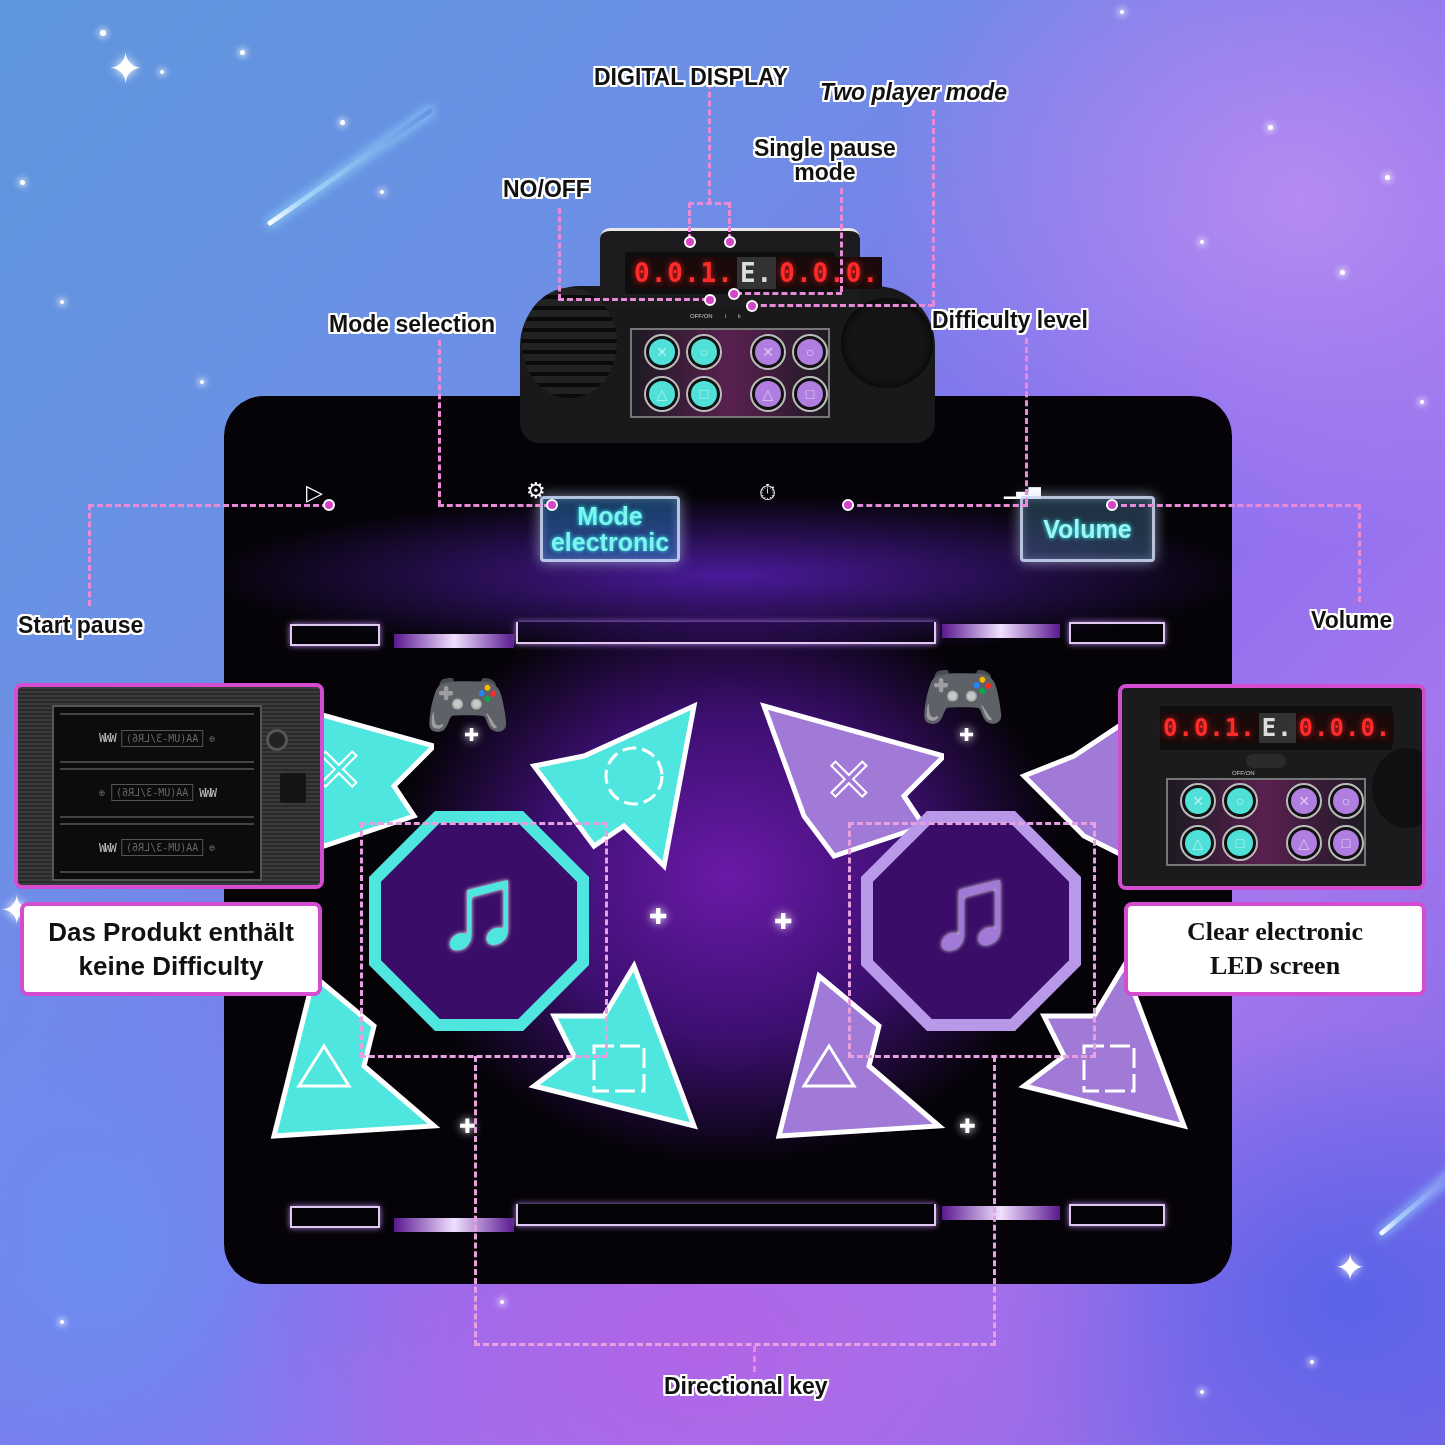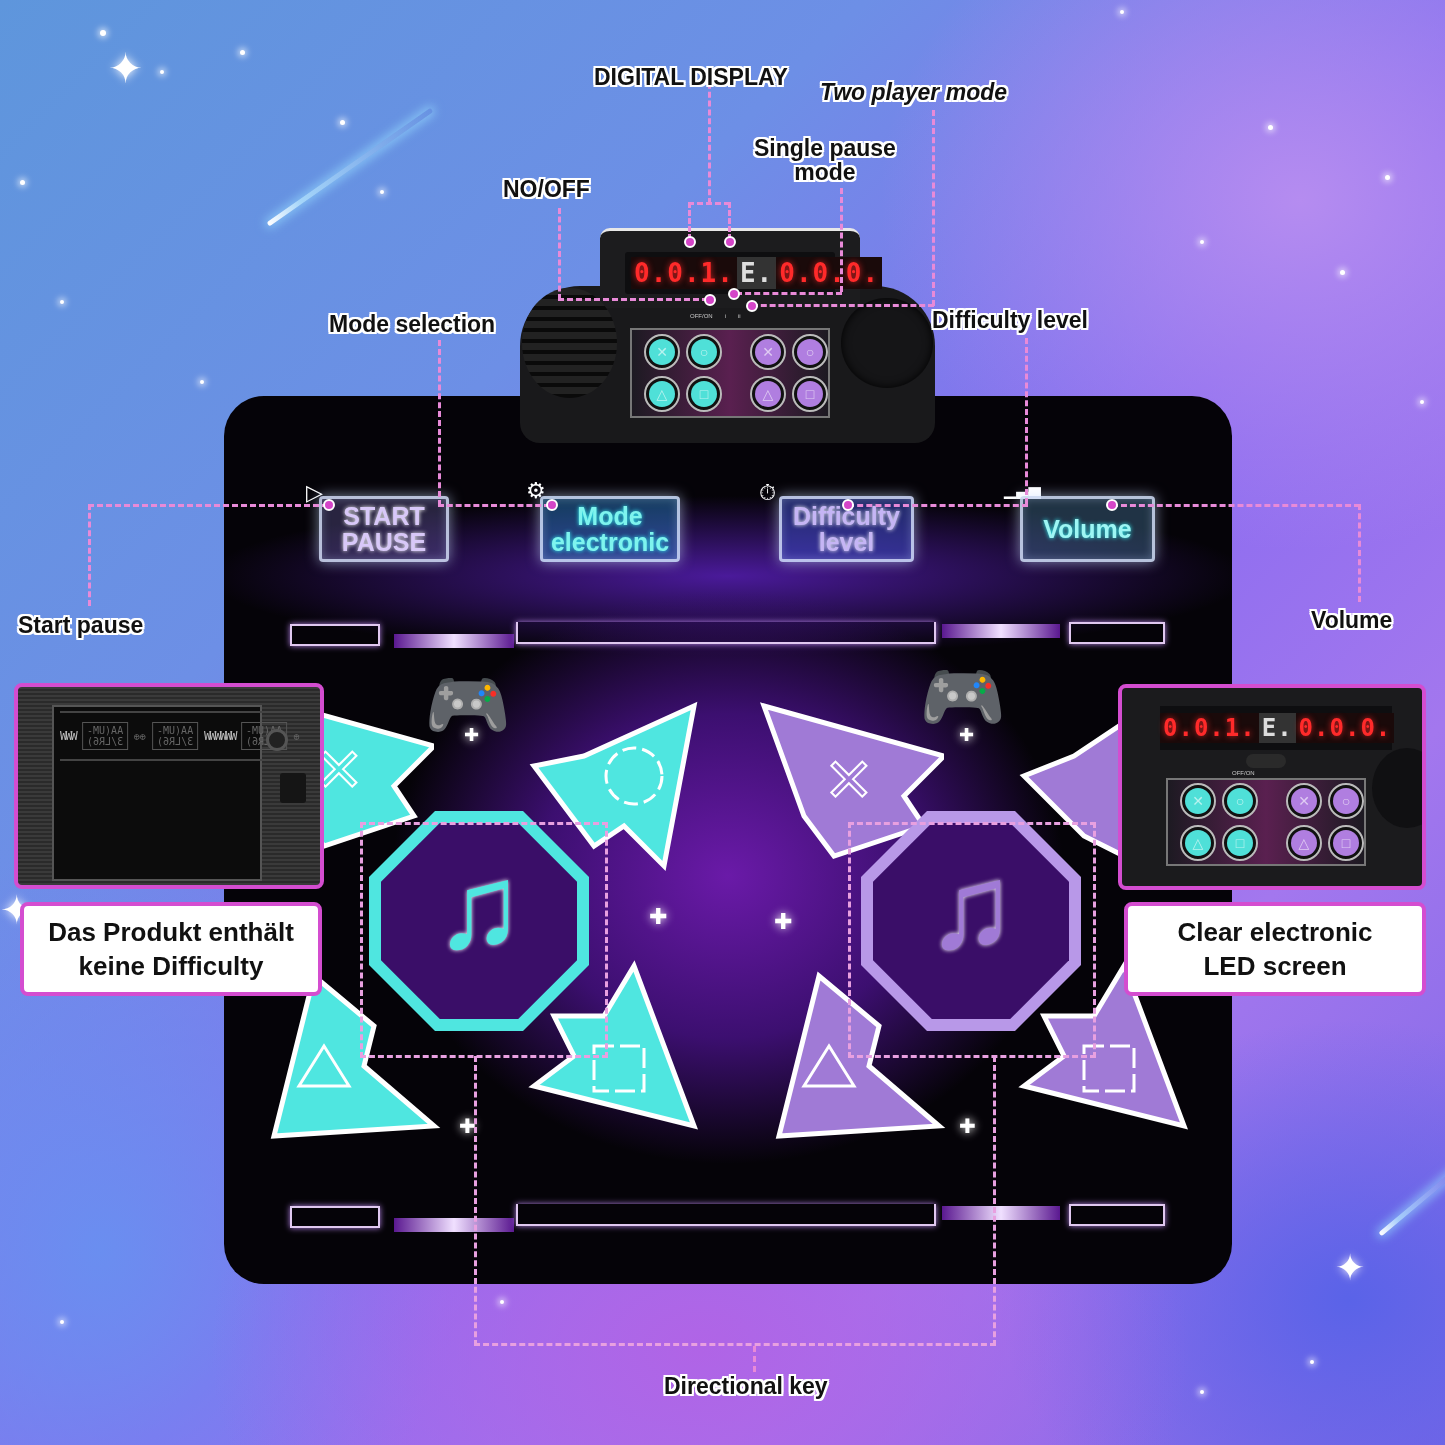--- a/index.html
+++ b/index.html
@@ -73,21 +73,21 @@
   .glow-bar { position: absolute; height: 14px; background: linear-gradient(90deg, #5a1890 0%, #f0e0ff 50%, #5a1890 100%); }
 
   .pad-shape { position: absolute; }
   .octagon { position: absolute; width: 220px; height: 220px;
     clip-path: polygon(30% 0, 70% 0, 100% 30%, 100% 70%, 70% 100%, 30% 100%, 0 70%, 0 30%); }
   .note { position: absolute; font-size: 120px; line-height: 1; text-align: center; }
 
   
   .inset { position: absolute; border: 4px solid #d44dd0; border-radius: 8px; overflow: hidden; }
   .battery { left: 14px; top: 683px; width: 310px; height: 206px; background: repeating-linear-gradient(0deg, #3a3a3a 0 2px, #2a2a2a 2px 4px), #333; }
-  .bat-tray { position: absolute; left: 34px; top: 18px; width: 210px; height: 176px; background: #0c0c0c; border: 2px solid #555; display: flex; flex-direction: row; justify-content: space-around; padding: 4px 6px; }
+  .bat-tray { position: absolute; left: 34px; top: 18px; width: 210px; height: 176px; background: #0c0c0c; border: 2px solid #555; display: flex; flex-direction: column; justify-content: space-around; padding: 4px 6px; }
   .bat-slot { height: 50px; border-top: 2px solid #444; border-bottom: 2px solid #444; display: flex; align-items: center; justify-content: center; gap: 6px; color: #666; font-size: 10px; font-family: "DejaVu Sans Mono", monospace; }
   .bat-slot .spring { color: #bbb; font-size: 12px; letter-spacing: -2px; }
   .bat-label { border: 1px solid #555; padding: 2px 4px; transform: scaleX(-1); }
   .lcd-inset { left: 1118px; top: 684px; width: 308px; height: 206px; background: #1b1b1d; }
   .caption-box { position: absolute; background: #fff; border: 4px solid #d44dd0; border-radius: 8px; font-weight: bold; color: #111; font-size: 26px; line-height: 34px; text-align: center; display: flex; align-items: center; justify-content: center; }
 </style>
 </head>
 <body>
 
 <div>
@@ -124,40 +124,28 @@
   <div class="glow-bar" style="left:718px;top:228px;width:118px;"></div>
   <div class="neon-bar" style="left:845px;top:226px;width:96px;"></div>
 
   <div class="neon-bar" style="left:66px;top:810px;width:90px;"></div>
   <div class="glow-bar" style="left:170px;top:822px;width:120px;"></div>
   <div class="neon-bar" style="left:292px;top:808px;width:420px;border-top:none;"></div>
   <div class="glow-bar" style="left:718px;top:810px;width:118px;"></div>
   <div class="neon-bar" style="left:845px;top:808px;width:96px;"></div>
 
   <div class="ml-icon" style="left:82px;top:84px;">▷</div>
-  <div class="mat-label ml-start">
-    <div>
-        <div>START</div>
-        <div>PAUSE</div>
-      </div>
-  </div>
   <div class="ml-icon" style="left:302px;top:82px;">⚙</div>
   <div class="mat-label ml-mode">
     <div>
         <div>Mode</div>
         <div>electronic</div>
       </div>
   </div>
   <div class="ml-icon" style="left:535px;top:84px;">⏱</div>
-  <div class="mat-label ml-diff">
-    <div>
-        <div>Difficulty</div>
-        <div>level</div>
-      </div>
-  </div>
   <div class="ml-icon" style="left:780px;top:84px;font-size:16px;">▁▃▅</div>
   <div class="mat-label ml-vol">
     <div>Volume</div>
   </div>
 
   <div>
     <div style="position:absolute;left:200px;top:268px;font-size:70px;color:#5a8ae0;">🎮</div>
     <svg class="pad-shape" style="left:20px;top:290px;" width="190" height="170">
       <polygon points="10,10 190,60 150,100 170,130 80,160 50,120" fill="#4fe6e0" stroke="#fff" stroke-width="5"></polygon>
       <text x="95" y="105" font-size="60" fill="none" stroke="#fff" stroke-width="2" text-anchor="middle">✕</text>
@@ -368,18 +356,18 @@
     <div class="gap"></div>
     <div class="pbtn purple">
         <span>△</span>
       </div>
     <div class="pbtn purple">
         <span>□</span>
       </div>
   </div>
   <div style="position:absolute;right:-20px;top:60px;width:70px;height:80px;border-radius:50%;background:#101012;"></div>
 </div>
-<div class="caption-box" style="left:1124px;top:902px;width:302px;height:94px;">
+<div class="caption-box" style="left:1124px;top:902px;width:302px;height:94px;font-family:Liberation Serif, serif;">
   <div>
     <div>Clear electronic</div>
     <div>LED screen</div>
   </div>
 </div>
 
 </body></html>

